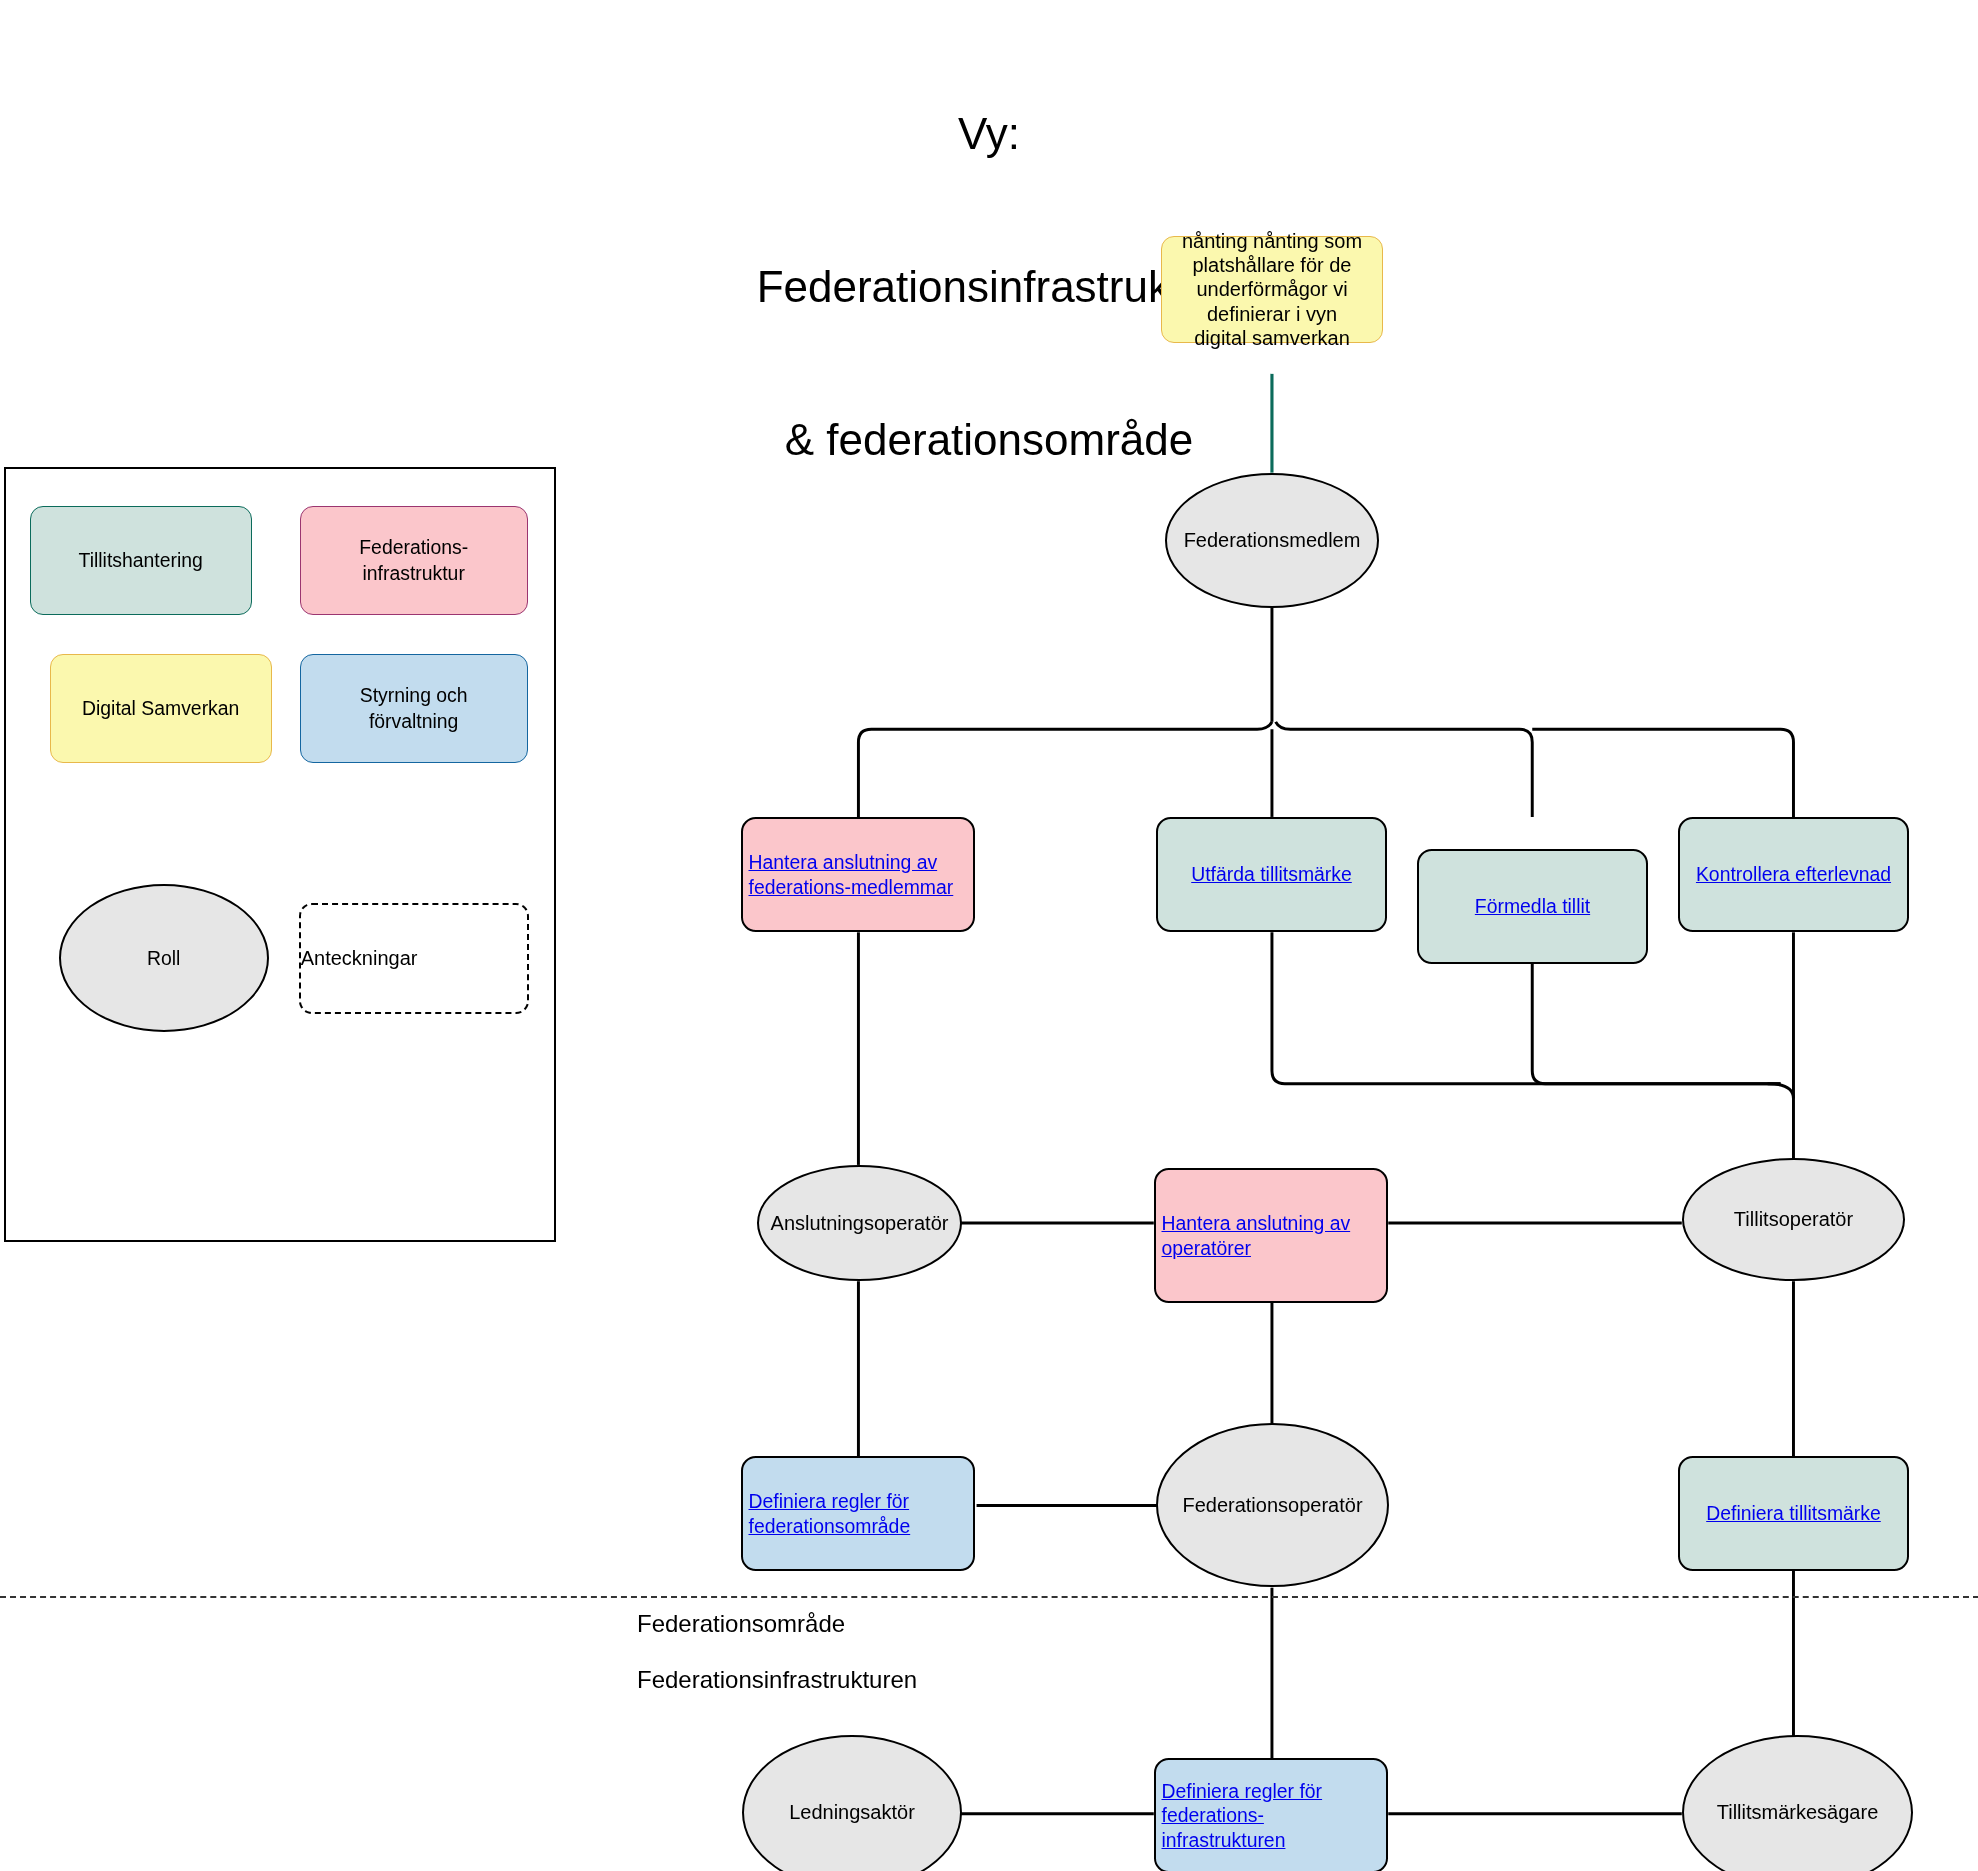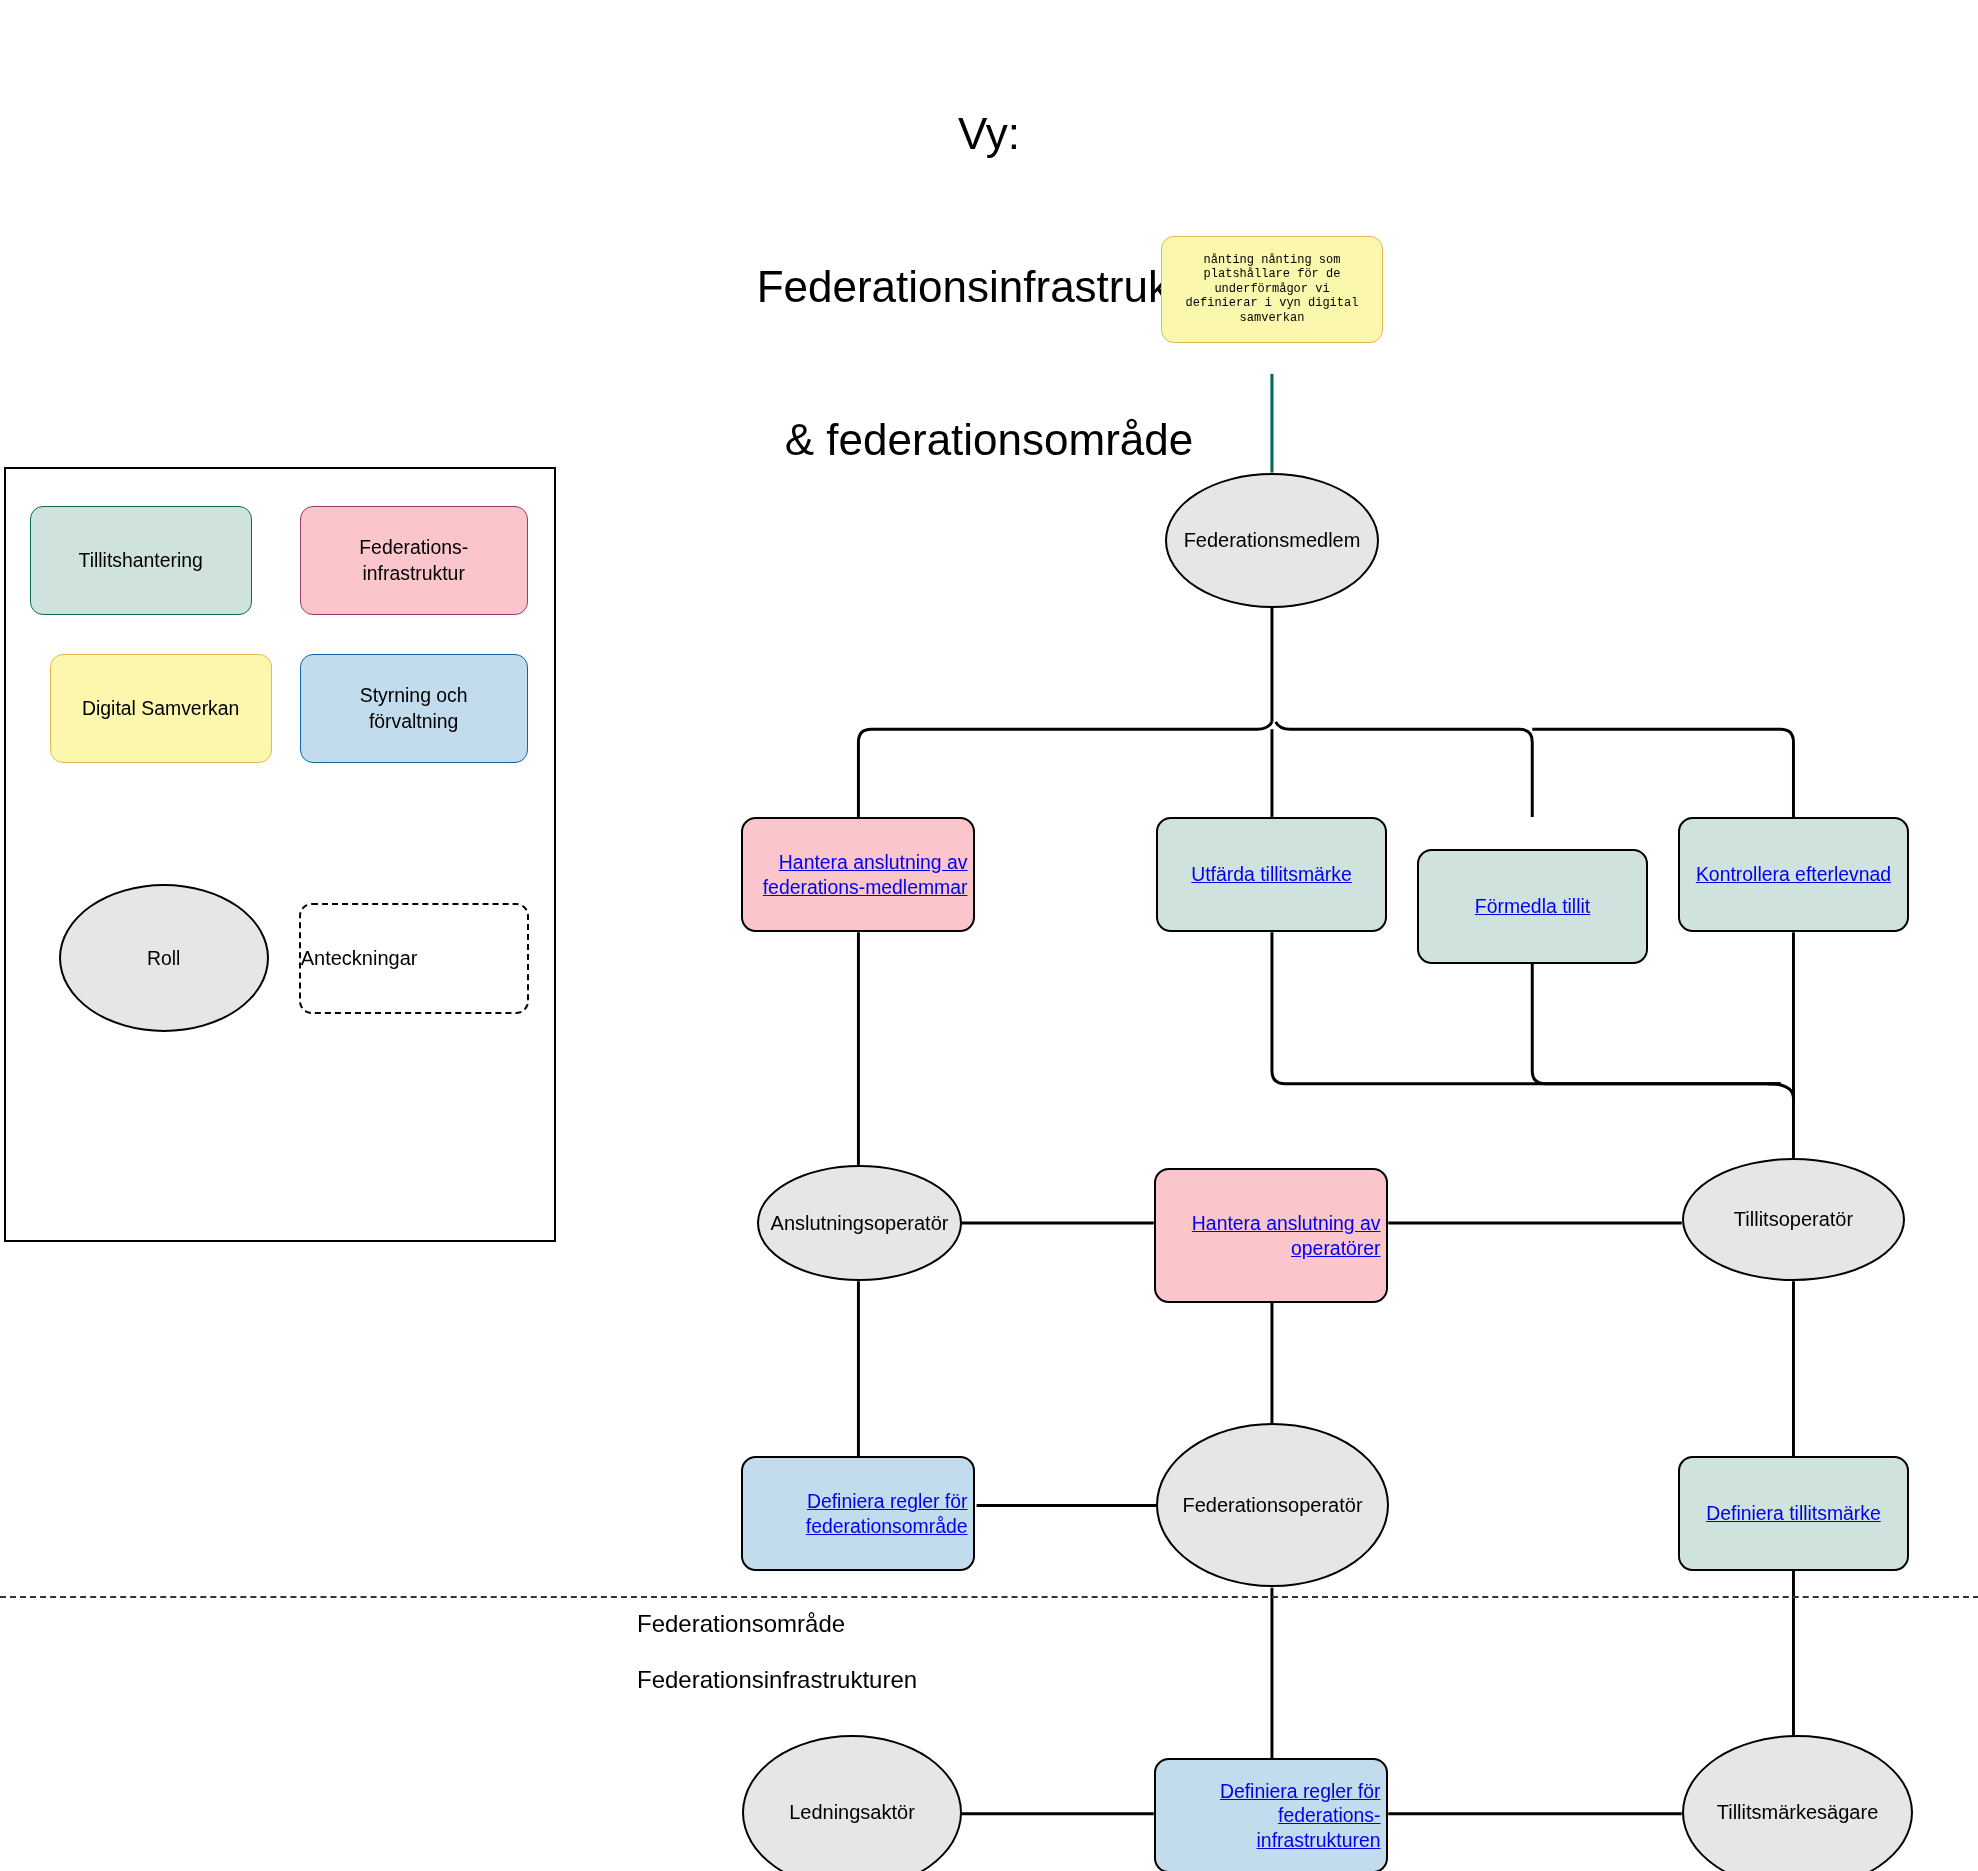--- a/index.html
+++ b/index.html
@@ -24,26 +24,26 @@
            background:#fff;display:flex;align-items:center;justify-content:flex-start;font-size:20px;}
 
   
   .c-teal  {background:#cfe2dd;border-color:#0b6b5b;}
   .c-pink  {background:#fbc6cb;border-color:#9b3570;}
   .c-yellow{background:#fbf8ae;border-color:#e8b84b;margin-left:8px;}
   .c-blue  {background:#c2dcee;border-color:#1466a0;}
 
   
   .node{position:absolute;box-sizing:border-box;display:flex;align-items:center;
-        justify-content:center;text-align:right;}
+        justify-content:center;text-align:left;}
   .cap{border-radius:14.8px;border:2.3px solid;font-size:19.4px;line-height:1.25;padding:2.8px 5.5px;}
   .cap .lnk{color:#0000ee;text-decoration:underline;}
   .role{border:2.3px solid #000;background:#e6e6e6;border-radius:50%;font-size:20px;}
   .note-yellow{background:#fbf8ae;border:1.8px solid #e8b84b;border-radius:13px;
-               font-size:12px;line-height:1.22;text-align:center;font-family:Liberation Mono, monospace;}
+               font-size:20px;line-height:1.22;text-align:center;}
   .note-yellow .txt{position:absolute;left:50%;top:50%;transform:translate(-50%,-50%);
                     width:185px;white-space:normal;}
 
   
   .lane-line{position:absolute;left:0;top:1596px;width:1979px;height:0;
              border-top:2.8px dashed #333;}
   .lane-label{position:absolute;font-size:24px;white-space:nowrap;}
 </style>
 </head>
 <body>

